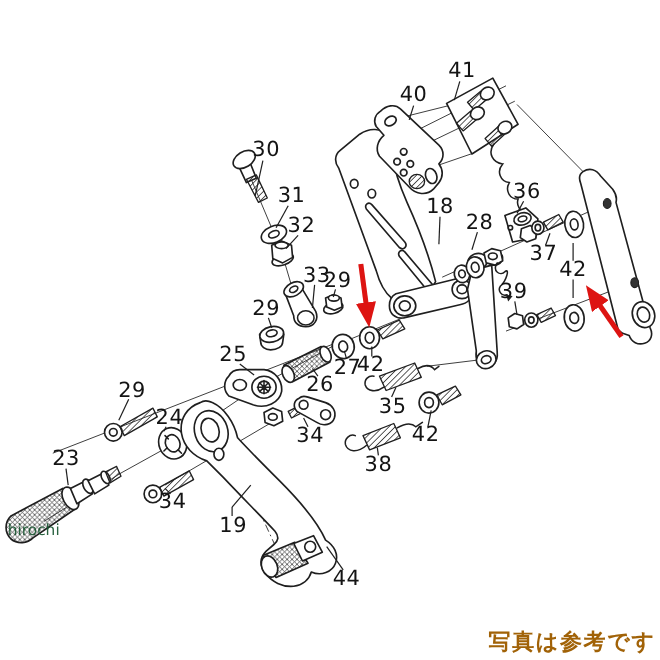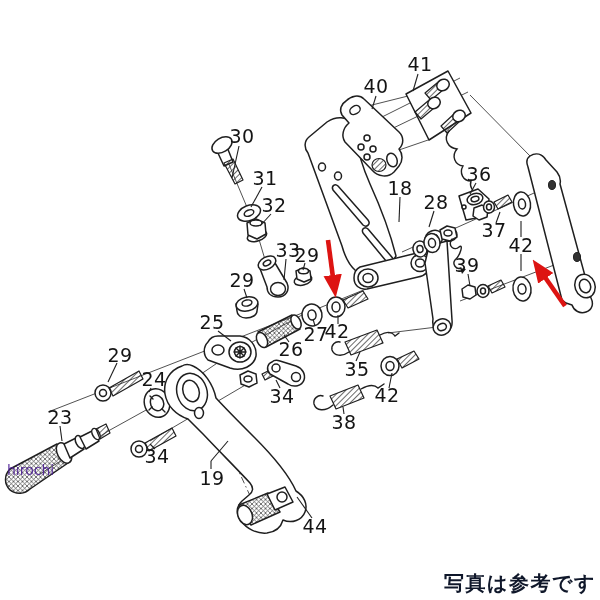--- a/index.html
+++ b/index.html
@@ -6,23 +6,23 @@
   .stage{position:relative;width:600px;height:600px;background:#ffffff;overflow:hidden;
          font-family:"DejaVu Sans","Liberation Sans",sans-serif;}
   svg{position:absolute;left:0;top:0;}
   .p{fill:#ffffff;stroke:#1f1f1f;stroke-width:1.5;stroke-linejoin:round;stroke-linecap:round;}
   .h{fill:url(#hatch);stroke:#1f1f1f;stroke-width:1.2;stroke-linejoin:round;}
   .k{fill:url(#knurl);stroke:#1f1f1f;stroke-width:1.5;stroke-linejoin:round;}
   .w{fill:none;stroke:#1f1f1f;stroke-width:1.4;stroke-linecap:round;}
   .c{stroke:#3d3d3d;stroke-width:0.9;fill:none;}
   .dash{stroke-dasharray:7 3 1.5 3;}
   .plabel{font:19px "DejaVu Sans",sans-serif;fill:#141414;dominant-baseline:central;letter-spacing:0.5px;}
-  .watermark{position:absolute;left:7px;top:462px;font-size:14px;color:#4c1d95;opacity:0.9;
+  .watermark{position:absolute;left:7px;top:474px;font-size:14px;color:#14532d;opacity:0.9;
              font-family:"DejaVu Sans",sans-serif;}
-  .caption{position:absolute;right:4px;top:570px;font-size:20px;font-weight:600;color:#0f172a;
+  .caption{position:absolute;right:4px;top:570px;font-size:20px;font-weight:600;color:#a16207;
            letter-spacing:1.5px;font-family:Liberation Mono, monospace;text-align:right;}
 </style>
 </head>
 <body>
 
 <div class="stage">
 
 <svg width="600" height="600" viewBox="0 0 600 600">
   <defs>
     <pattern id="hatch" width="4" height="4" patternUnits="userSpaceOnUse" patternTransform="rotate(45)">

